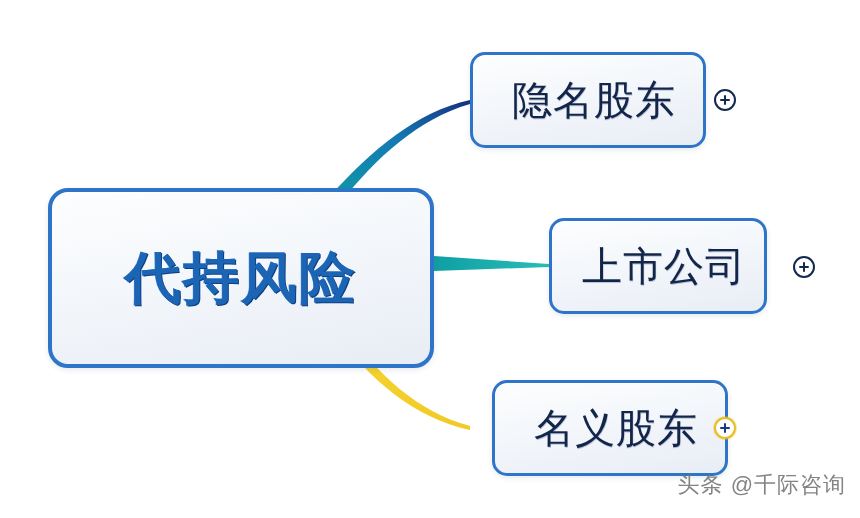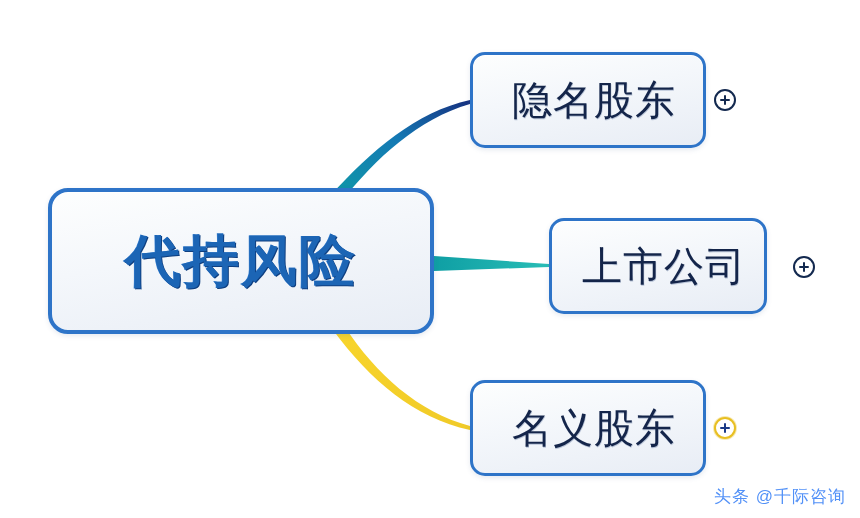--- a/index.html
+++ b/index.html
@@ -39,21 +39,21 @@
     background-image: linear-gradient(170deg, #fdfefe 0%, #f4f7fb 42%, #e8edf5 100%);
     box-shadow: 0 2px 5px rgba(60, 90, 140, 0.13),
                 inset 0 1px 0 rgba(255, 255, 255, 0.9);
   }
 
   
   #node-root {
     left: 48px;
     top: 188px;
     width: 386px;
-    height: 146px;
+    height: 180px;
     border-width: 4px;
     border-color: #2e74c8;
     border-radius: 20px;
   }
   #node-root .node-label {
     font-size: 56px;
     font-weight: bold;
     color: #1c65b5;
     letter-spacing: 2px;
     text-shadow: 1px 1px 0 #0f3f80, -0.5px -0.5px 0 #3f86d6;
@@ -74,21 +74,21 @@
     font-weight: normal;
     color: #14254a;
     letter-spacing: 1px;
     line-height: 1;
     white-space: nowrap;
     text-shadow: 0.5px 0.5px 0 rgba(120, 140, 175, 0.45);
   }
 
   #node-child-0 { left: 470px; top: 52px;  width: 236px; }
   #node-child-1 { left: 549px; top: 218px; width: 218px; }
-  #node-child-2 { left: 470px; top: 380px; width: 236px; justify-content: center; }
+  #node-child-2 { left: 492px; top: 380px; width: 236px; justify-content: center; }
 
   
   .expander {
     position: absolute;
     width: 22px;
     height: 22px;
     box-sizing: border-box;
     border-radius: 50%;
     border: 2px solid #13294f;
     background: #ffffff;
@@ -114,23 +114,23 @@
   .expander.expander-gold .plus-v { background: #1b3a86; }
 
   #expander-0 { left: 714px; top: 89px; }
   #expander-1 { left: 793px; top: 256px; }
   #expander-2 { left: 714px; top: 417px; }
 
   
   #watermark {
     position: absolute;
     right: 14px;
-    bottom: 10px;
-    font-size: 17px;
-    color: #3b82f6;
+    bottom: 18px;
+    font-size: 22px;
+    color: #737373;
     letter-spacing: 1px;
     white-space: nowrap;
     opacity: 0.88;
   }
 </style>
 </head>
 <body>
 
 <div id="mindmap-canvas">
 

